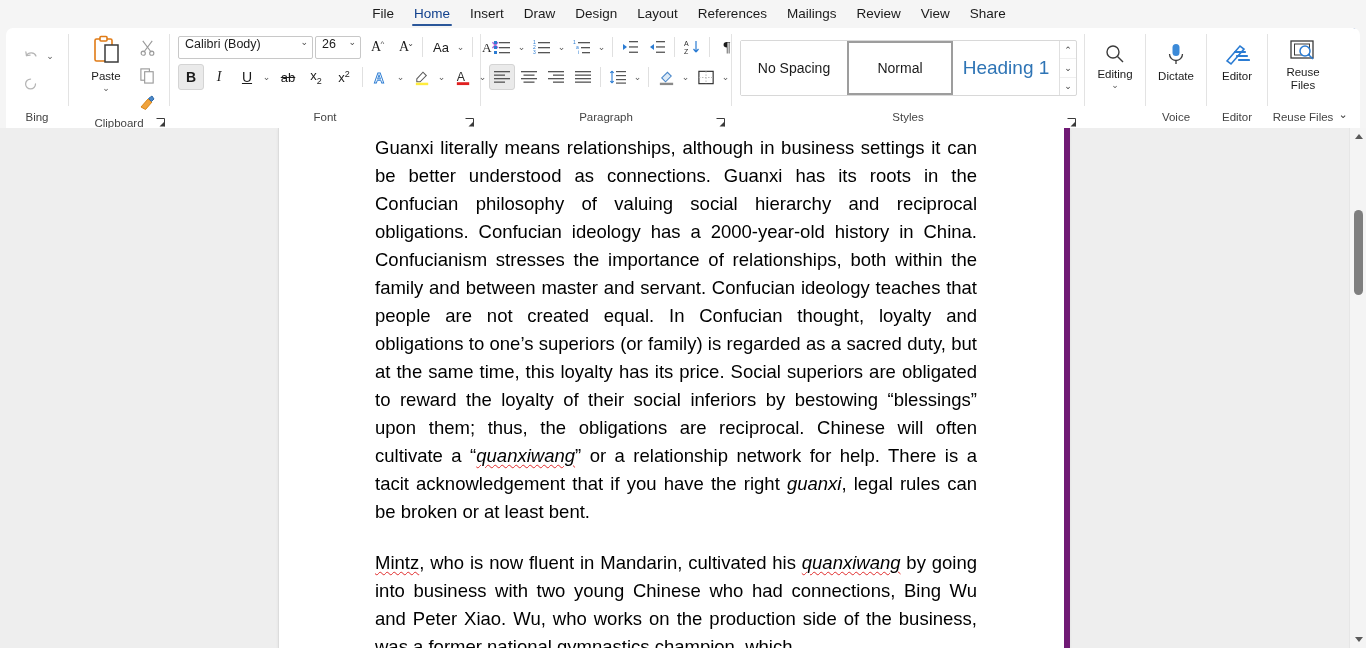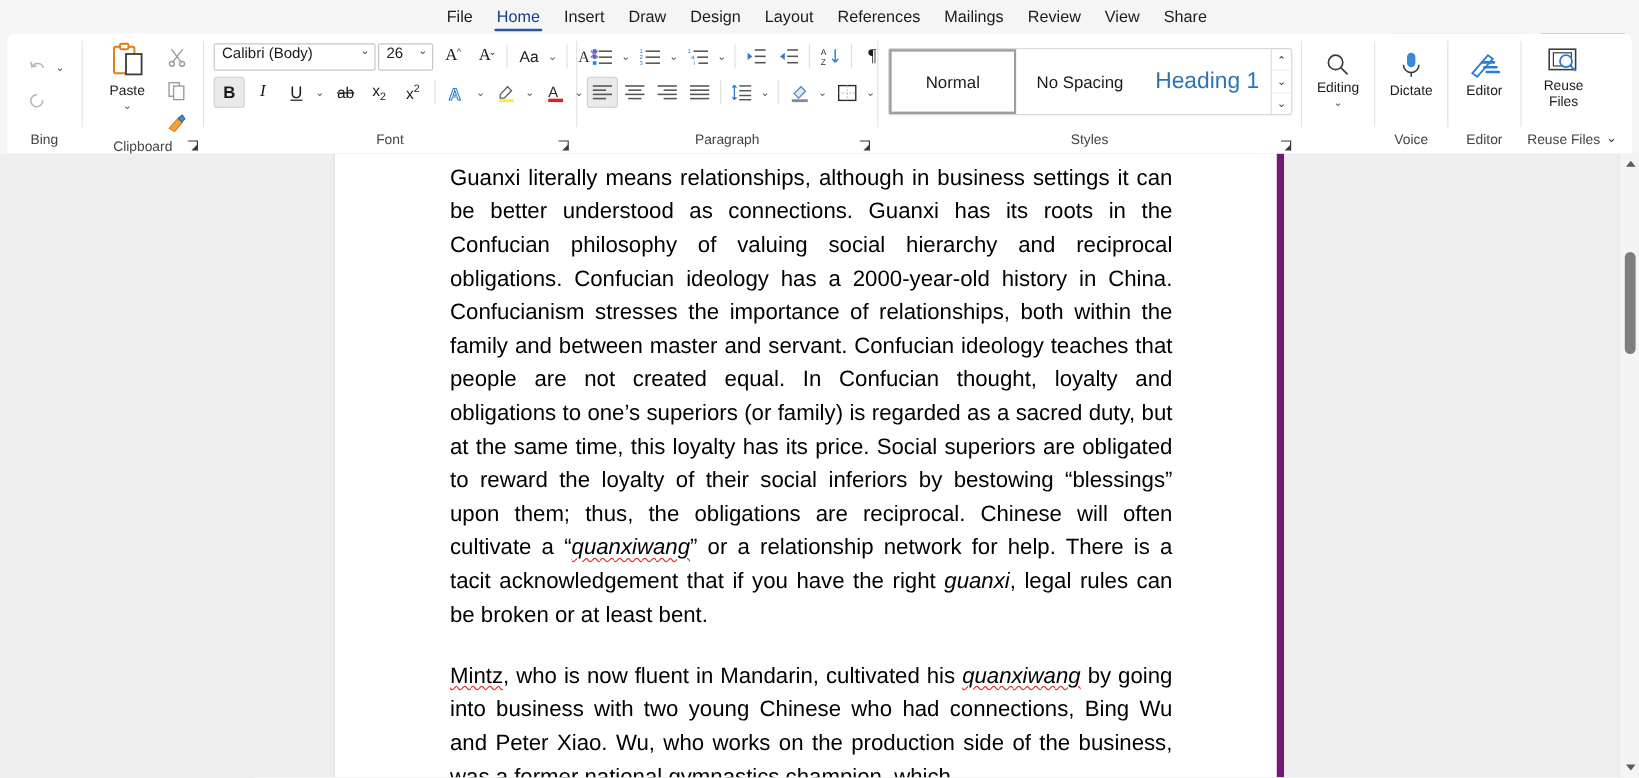--- a/index.html
+++ b/index.html
@@ -586,22 +586,22 @@
             <path d="M1.5 1.5h8v8" fill="none" stroke="#3b3b3b" stroke-width="1"></path>
             <path d="M9.5 9.5 L4.5 9.5 L9.5 4.5 Z" fill="#3b3b3b"></path>
           </svg>
       </div>
     </div>
     <div class="rsep"></div>
 
     <div class="rgroup" style="width:352px;">
       <div class="rgroup-body" style="align-items:flex-start;padding-top:12px;">
         <div class="styles-gal">
+          <div class="style-card">No Spacing</div>
           <div class="style-card sel">Normal</div>
-          <div class="style-card">No Spacing</div>
           <div class="style-card h1">Heading 1</div>
           <div class="gal-scroll">
             <div>⌃</div>
             <div>⌄</div>
             <div>⌄</div>
           </div>
         </div>
       </div>
       <div class="rgroup-label">Styles</div>
       <div class="dlg" style="right:6px;">

